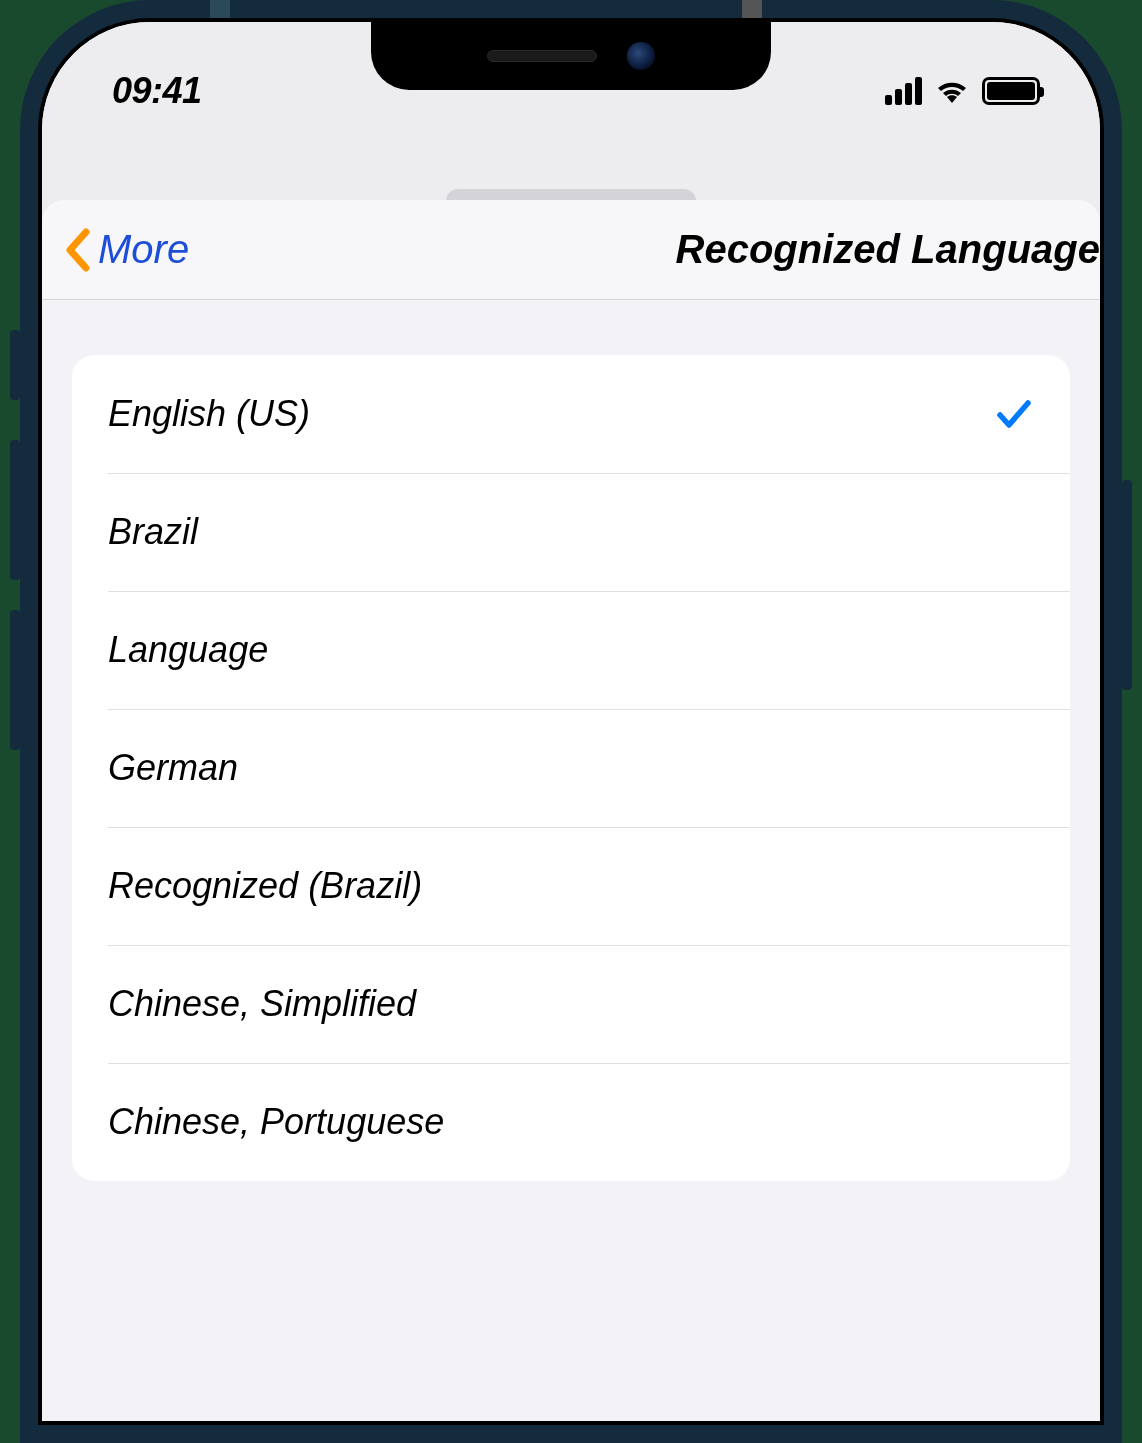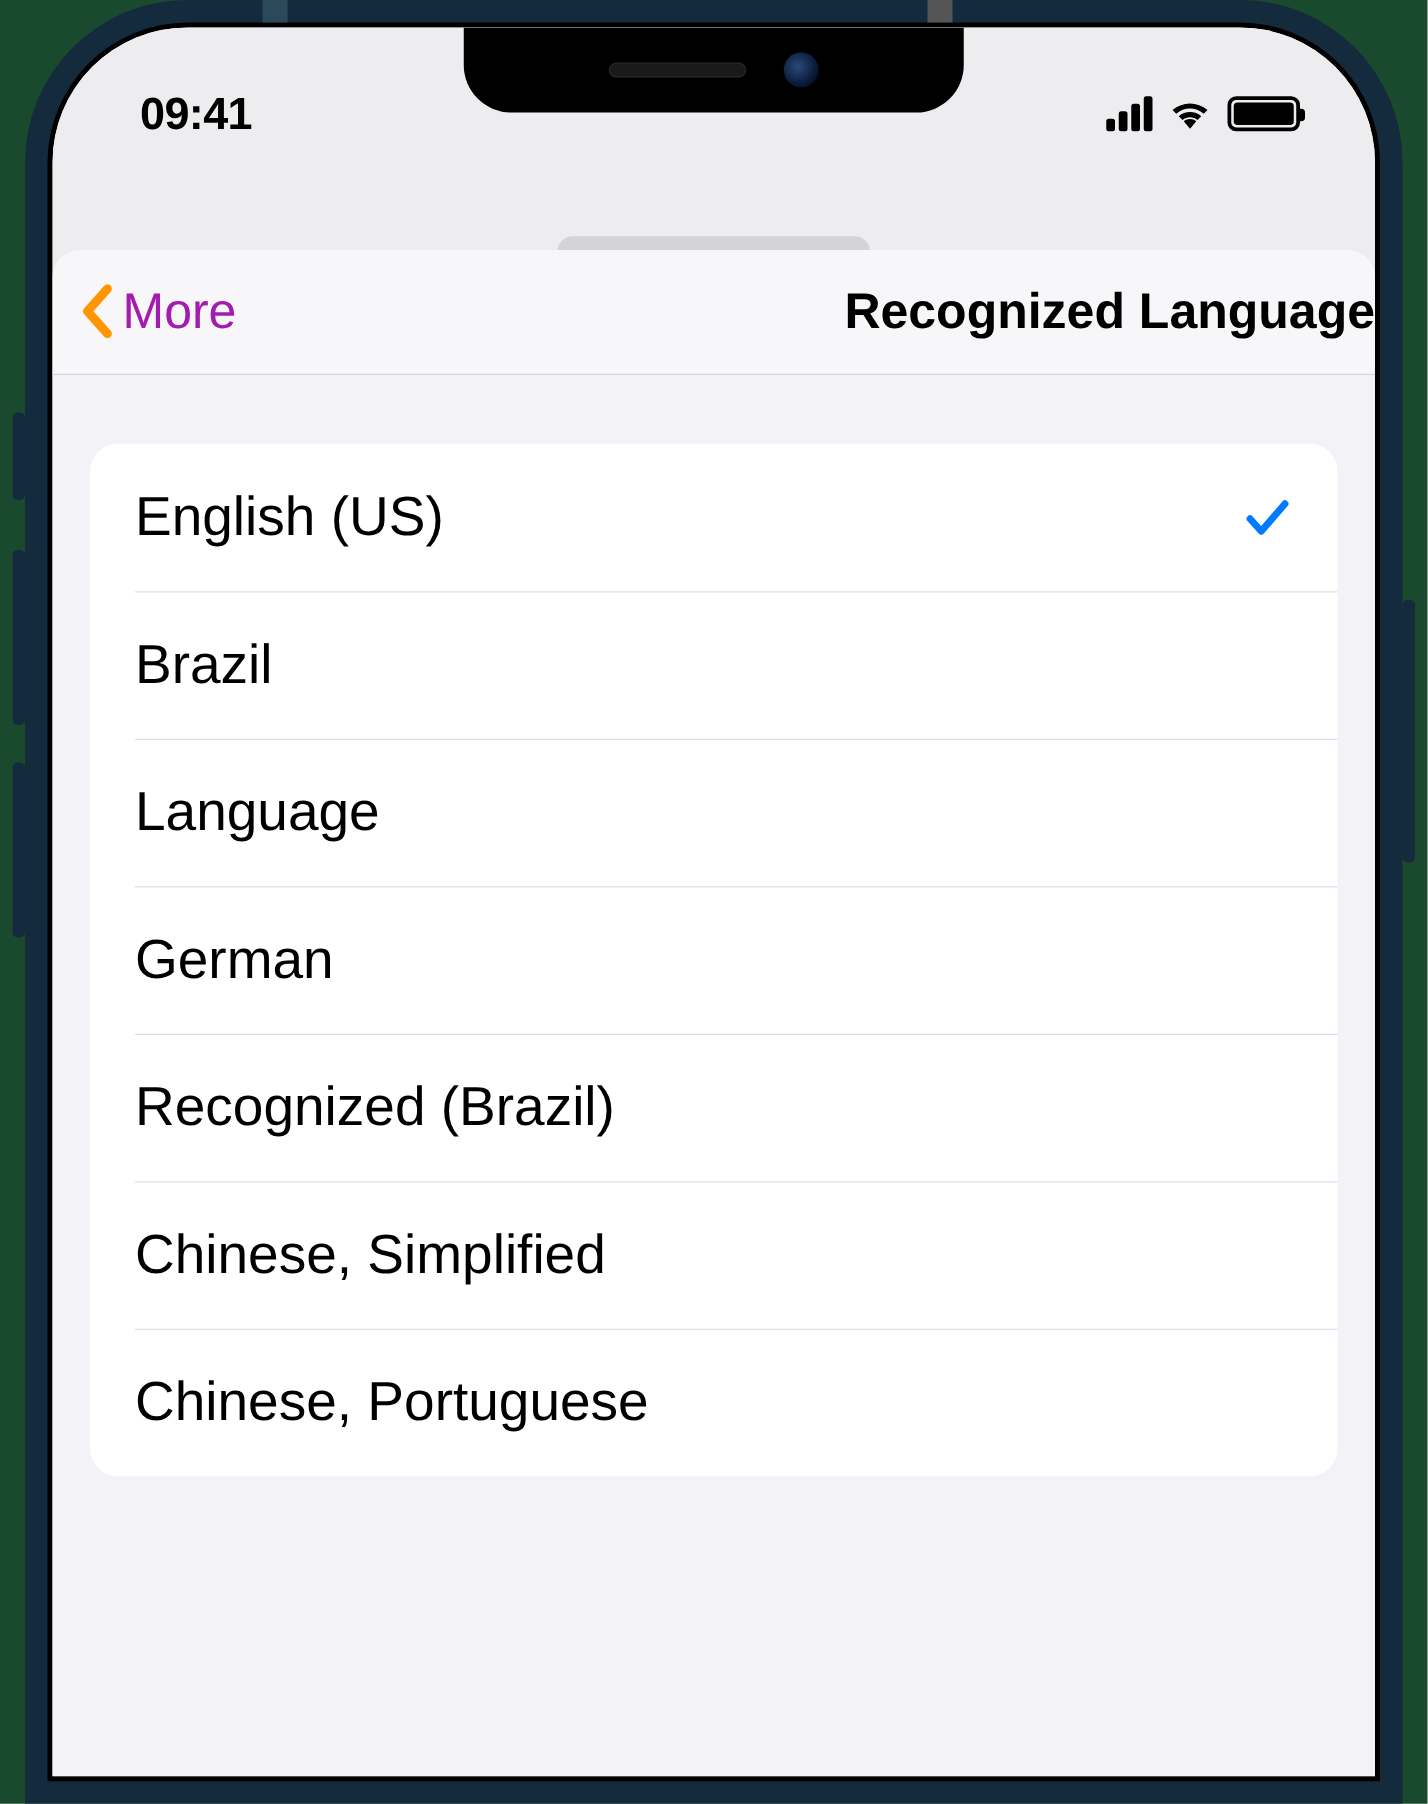--- a/index.html
+++ b/index.html
@@ -19,20 +19,21 @@
     }
     .phone-body {
       position: absolute;
       top: 0;
       left: 20px;
       right: 20px;
       bottom: 0;
       background: #142a3d;
       border-radius: 130px 130px 0 0;
       padding: 18px;
+      font-style: italic;
     }
     .phone-inner {
       width: 100%;
       height: 100%;
       background: #000;
       border-radius: 112px 112px 0 0;
       padding: 4px;
     }
     .screen {
       width: 100%;
@@ -176,23 +177,23 @@
     .nav-bar {
       height: 100px;
       display: flex;
       align-items: center;
       background: rgba(247,247,249,0.95);
       border-bottom: 1px solid #d6d6da;
       position: relative;
     }
     .back-button {
       display: flex;
-      align-items: flex-start;
+      align-items: flex-end;
       gap: 8px;
-      color: #a21caf;
+      color: #1d4ed8;
       font-size: 40px;
       padding-left: 22px;
       cursor: pointer;
     }
     .back-chevron svg { display:block; }
     .nav-title {
       position: absolute;
       left: 0; right: 0;
       text-align: right;
       font-size: 40px;
@@ -206,21 +207,21 @@
       background: #fff;
       border-radius: 22px;
       overflow: hidden;
     }
     .list-row {
       display: flex;
       align-items: center;
       justify-content: space-between;
       height: 118px;
       padding: 0 36px;
-      font-size: 44px;
+      font-size: 36px;
       cursor: pointer;
       position: relative;
     }
     .list-row + .list-row::before {
       content: '';
       position: absolute;
       top: 0;
       left: 36px;
       right: 0;
       height: 1px;

